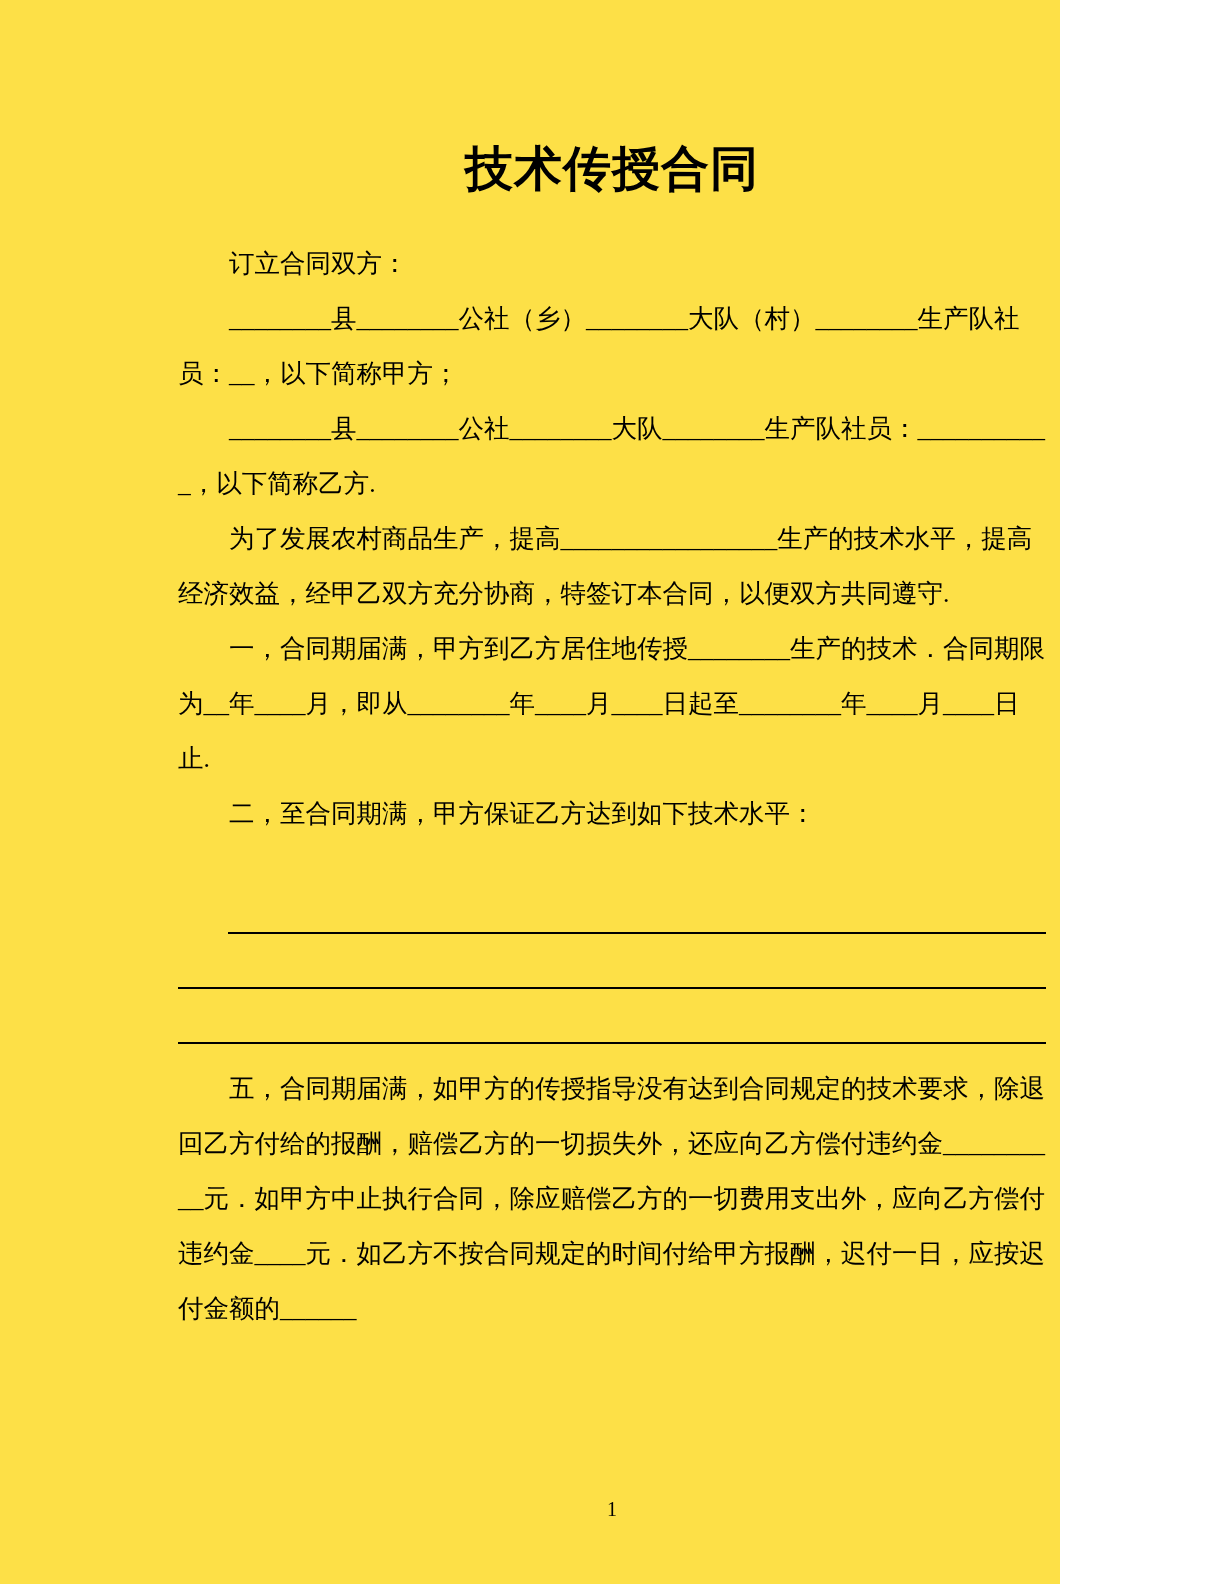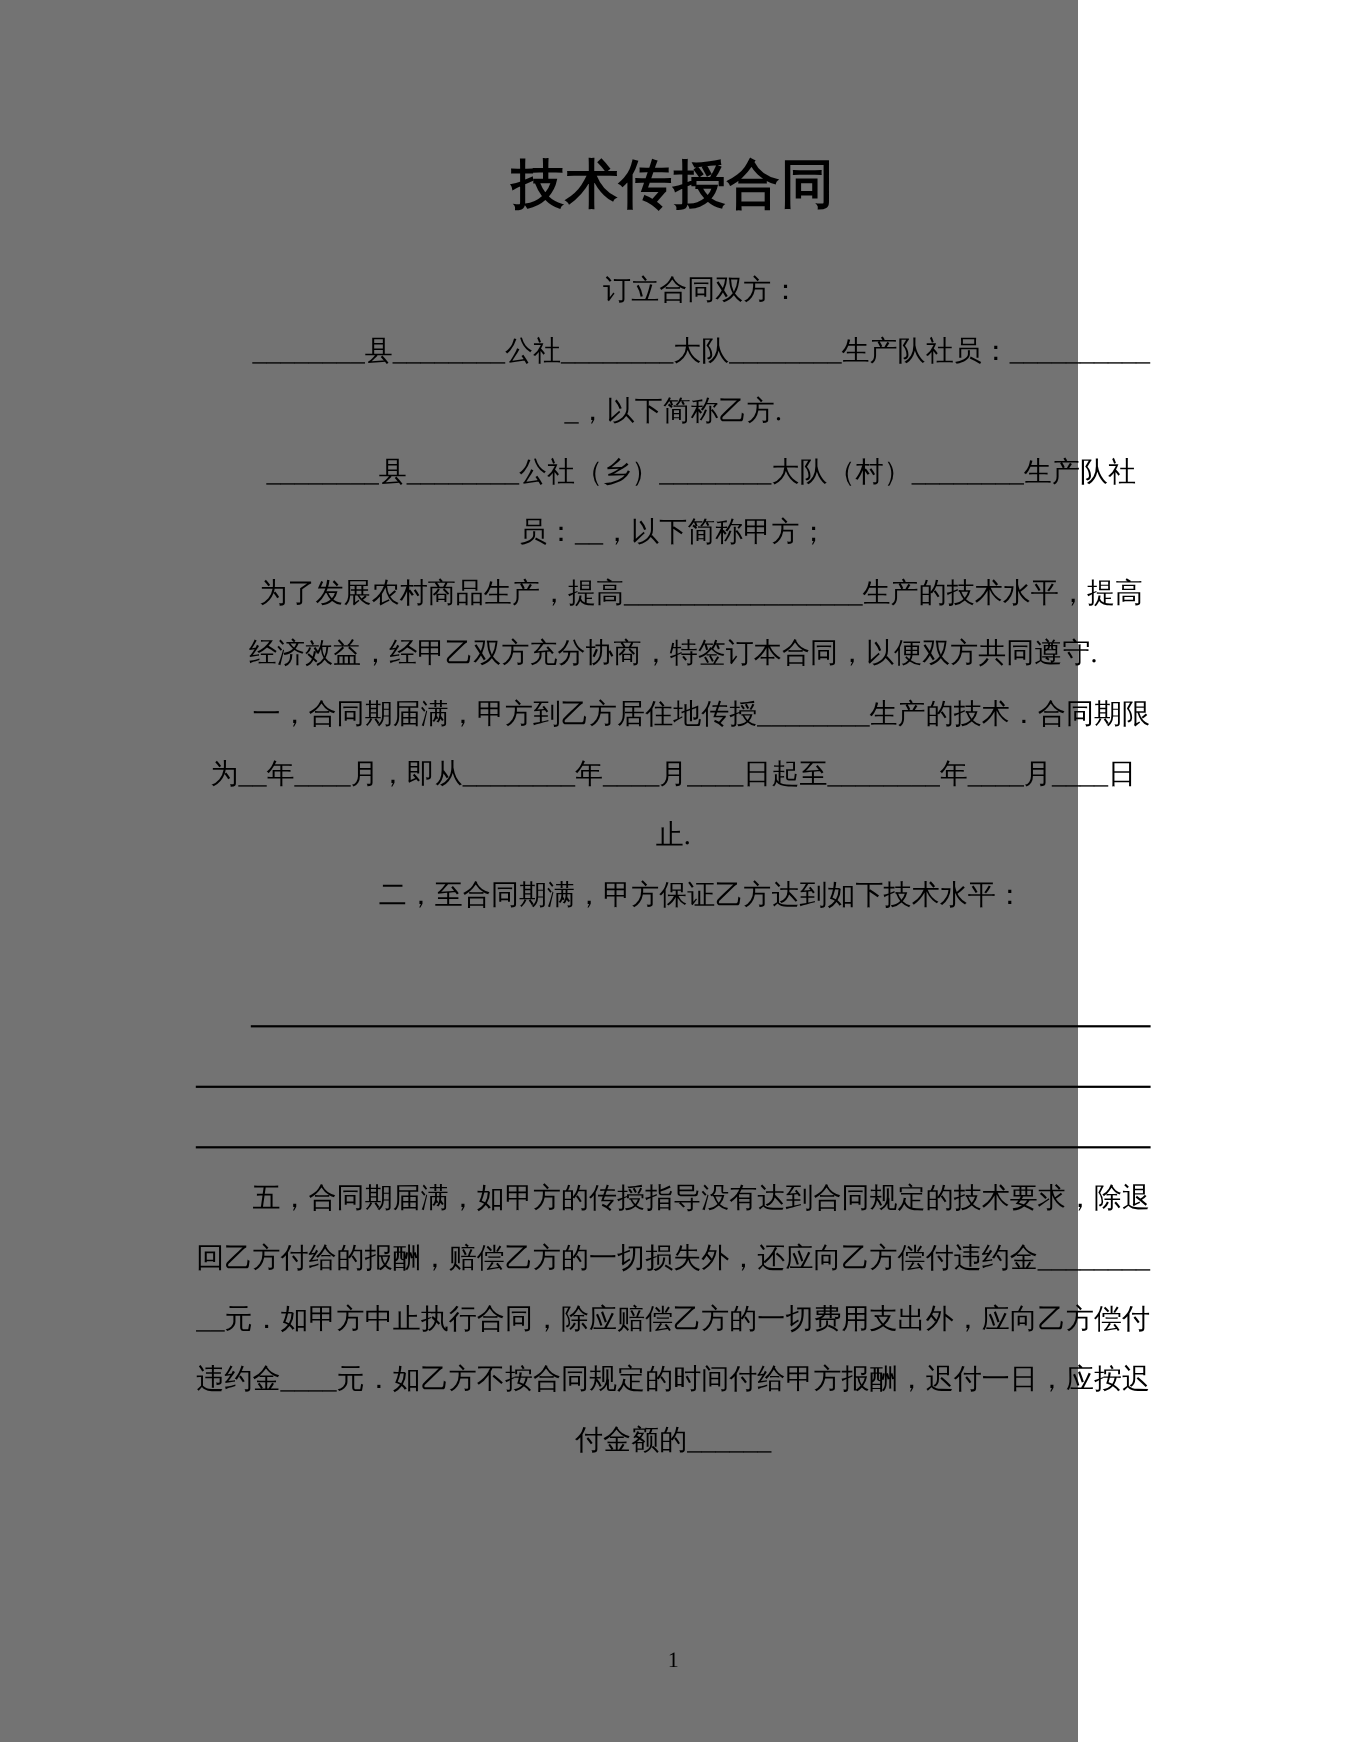--- a/index.html
+++ b/index.html
@@ -13,23 +13,23 @@
     position: relative;
     font-family: "Liberation Serif", "DejaVu Serif", serif;
     color: #000000;
     overflow: hidden;
   }
 
   .page {
     position: absolute;
     left: 0;
     top: 0;
-    width: 980px;
+    width: 1060px;
     height: 1584px;
-    background: #737373;
+    background: #fde047;
   }
 
   
   .doc-title {
     position: absolute;
     left: 0;
     top: 140px;
     width: 1224px;
     text-align: center;
     font-family: "DejaVu Sans", "Liberation Sans", sans-serif;
@@ -46,21 +46,21 @@
     left: 178px;
     top: 236px;
     width: 868px;
   }
 
   .para {
     font-size: 25.5px;
     line-height: 55px;
     white-space: pre-wrap;
     word-break: break-all;
-    text-align: center;
+    text-align: left;
   }
 
   
   .rule-line {
     height: 55px;
     position: relative;
   }
   .rule-line .rule {
     position: absolute;
     bottom: 17px;
@@ -88,23 +88,23 @@
 <body>
 
 <div class="page">
 
   <div class="doc-title">技术传授合同</div>
 
   <div class="body-block">
 
     <div class="para">　　订立合同双方：</div>
 
+    <div class="para">　　________县________公社（乡）________大队（村）________生产队社员：__，以下简称甲方；</div>
+
     <div class="para">　　________县________公社________大队________生产队社员：___________，以下简称乙方.</div>
-
-    <div class="para">　　________县________公社（乡）________大队（村）________生产队社员：__，以下简称甲方；</div>
 
     <div class="para">　　为了发展农村商品生产，提高_________________生产的技术水平，提高经济效益，经甲乙双方充分协商，特签订本合同，以便双方共同遵守.</div>
 
     <div class="para">　　一，合同期届满，甲方到乙方居住地传授________生产的技术．合同期限为__年____月，即从________年____月____日起至________年____月____日止.</div>
 
     <div class="para">　　二，至合同期满，甲方保证乙方达到如下技术水平：</div>
 
     <div class="spacer-line"></div>
 
     <div class="rule-line r1">

